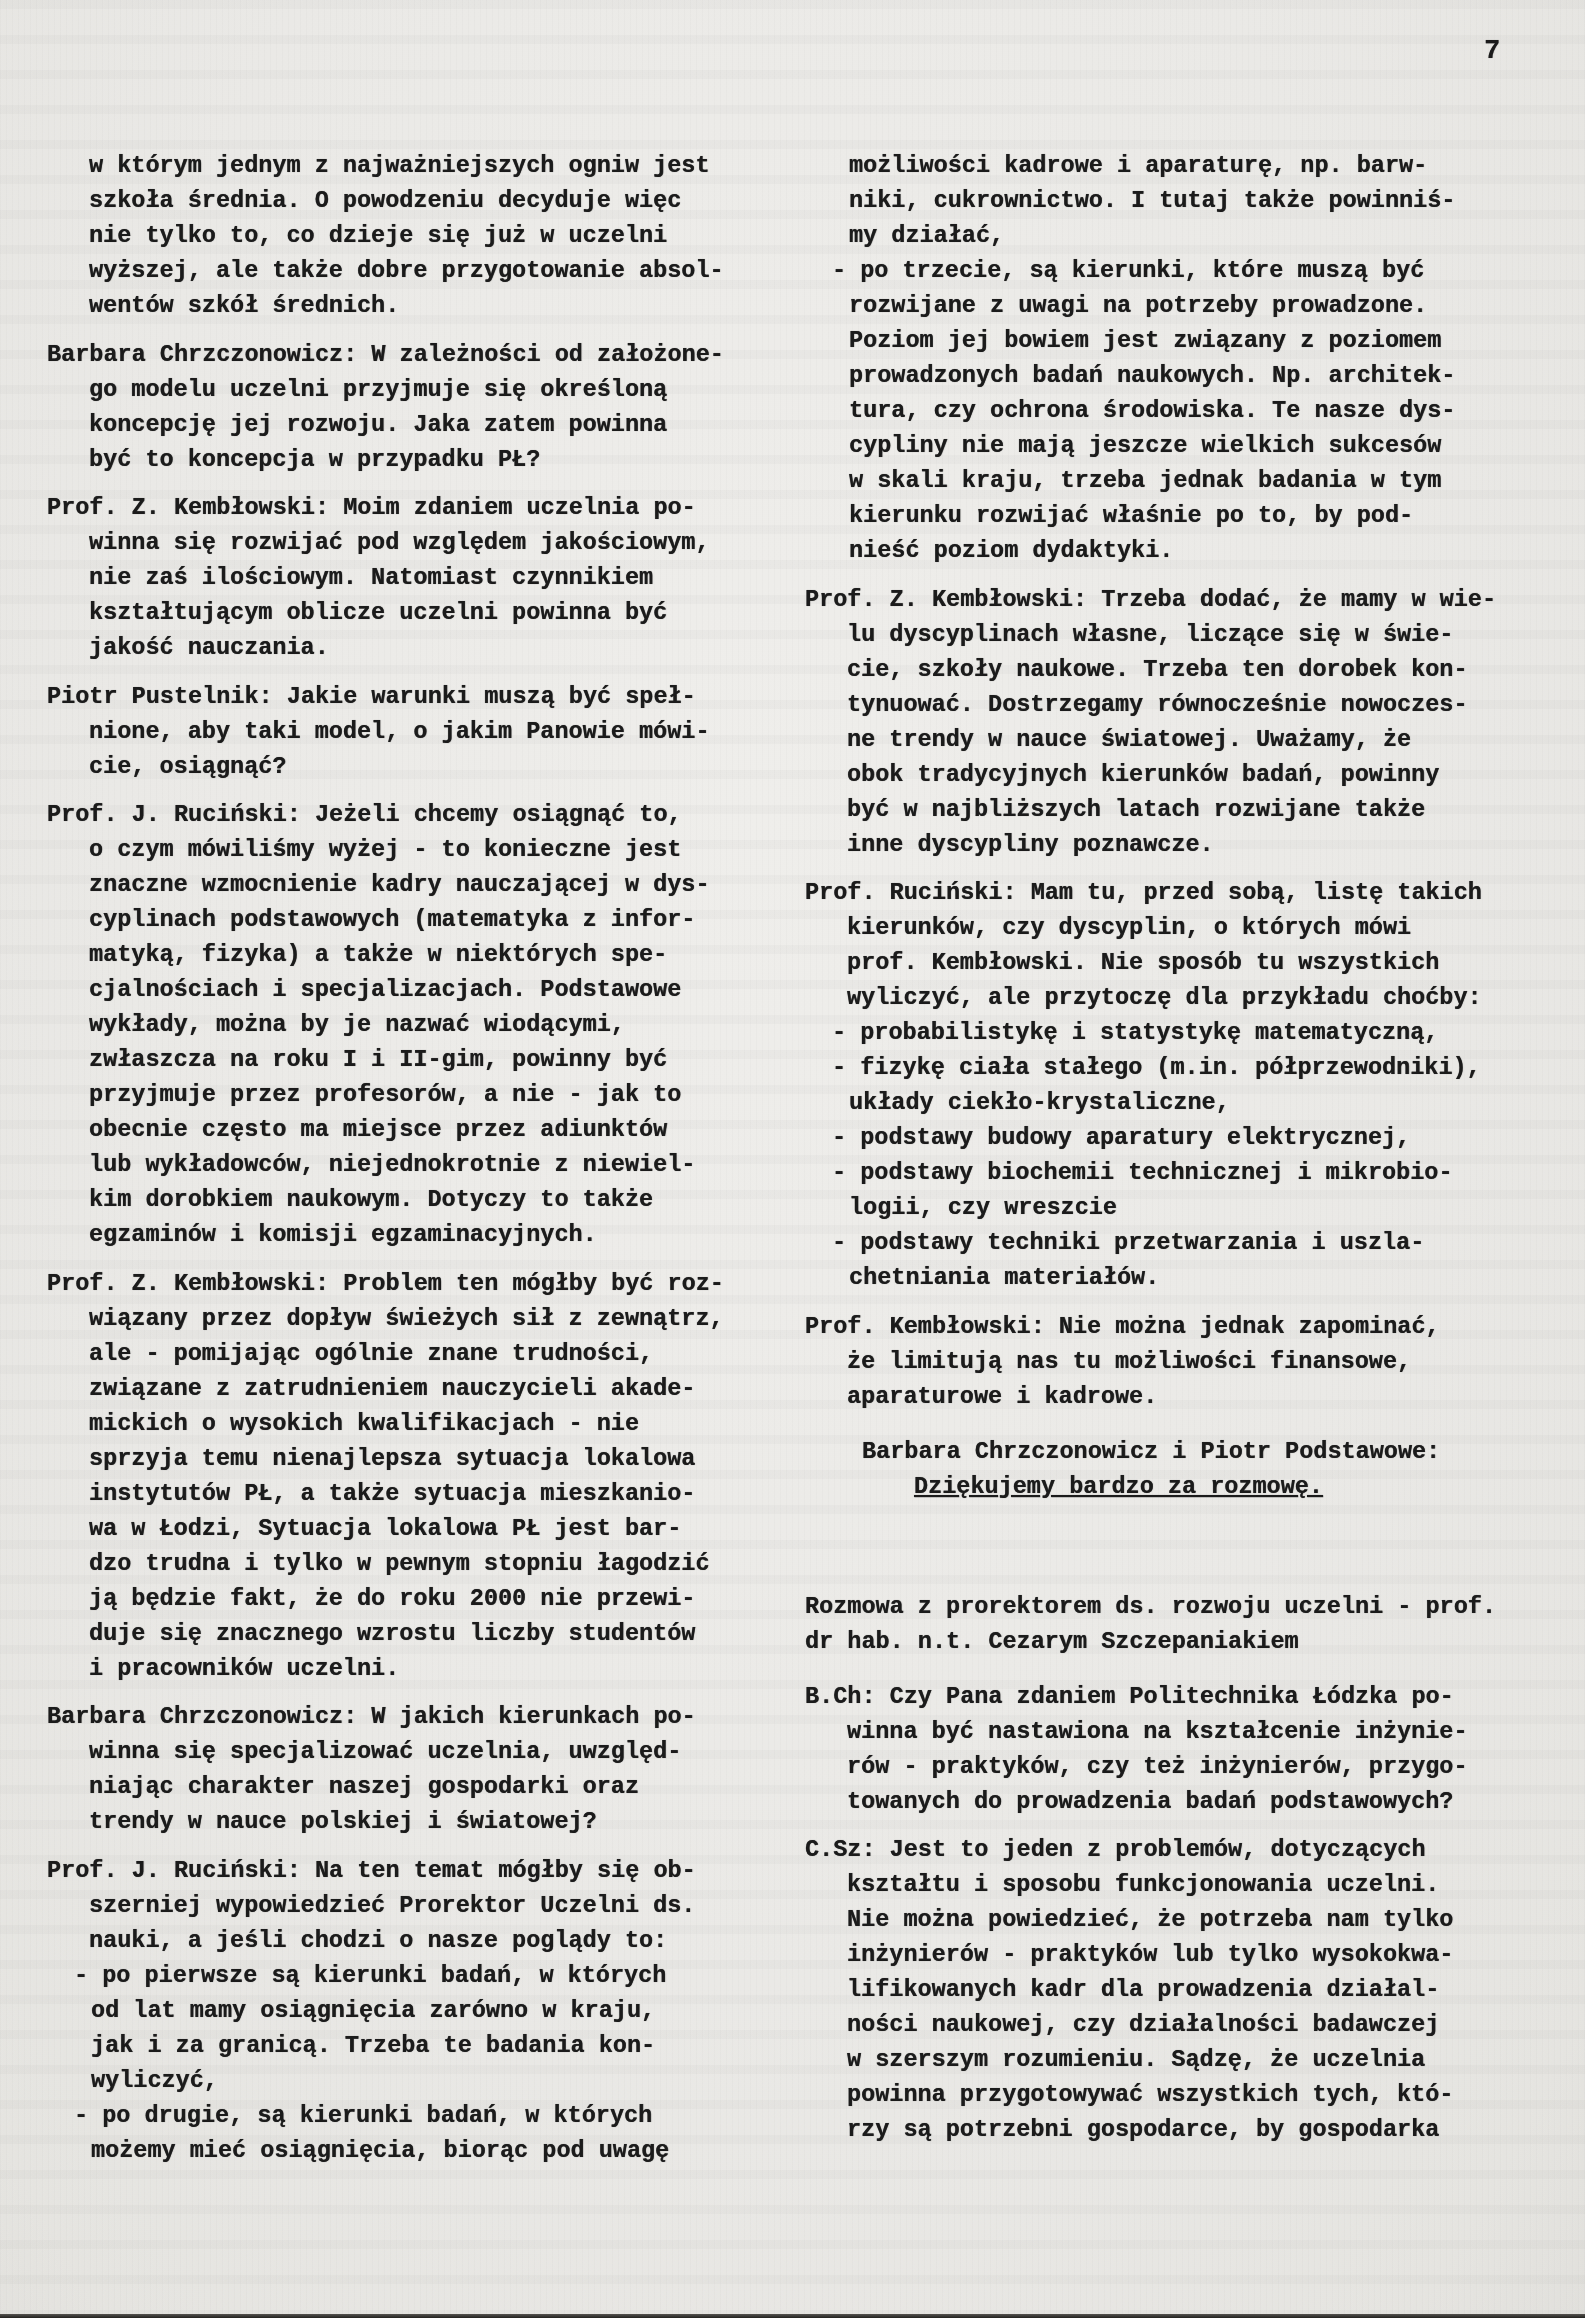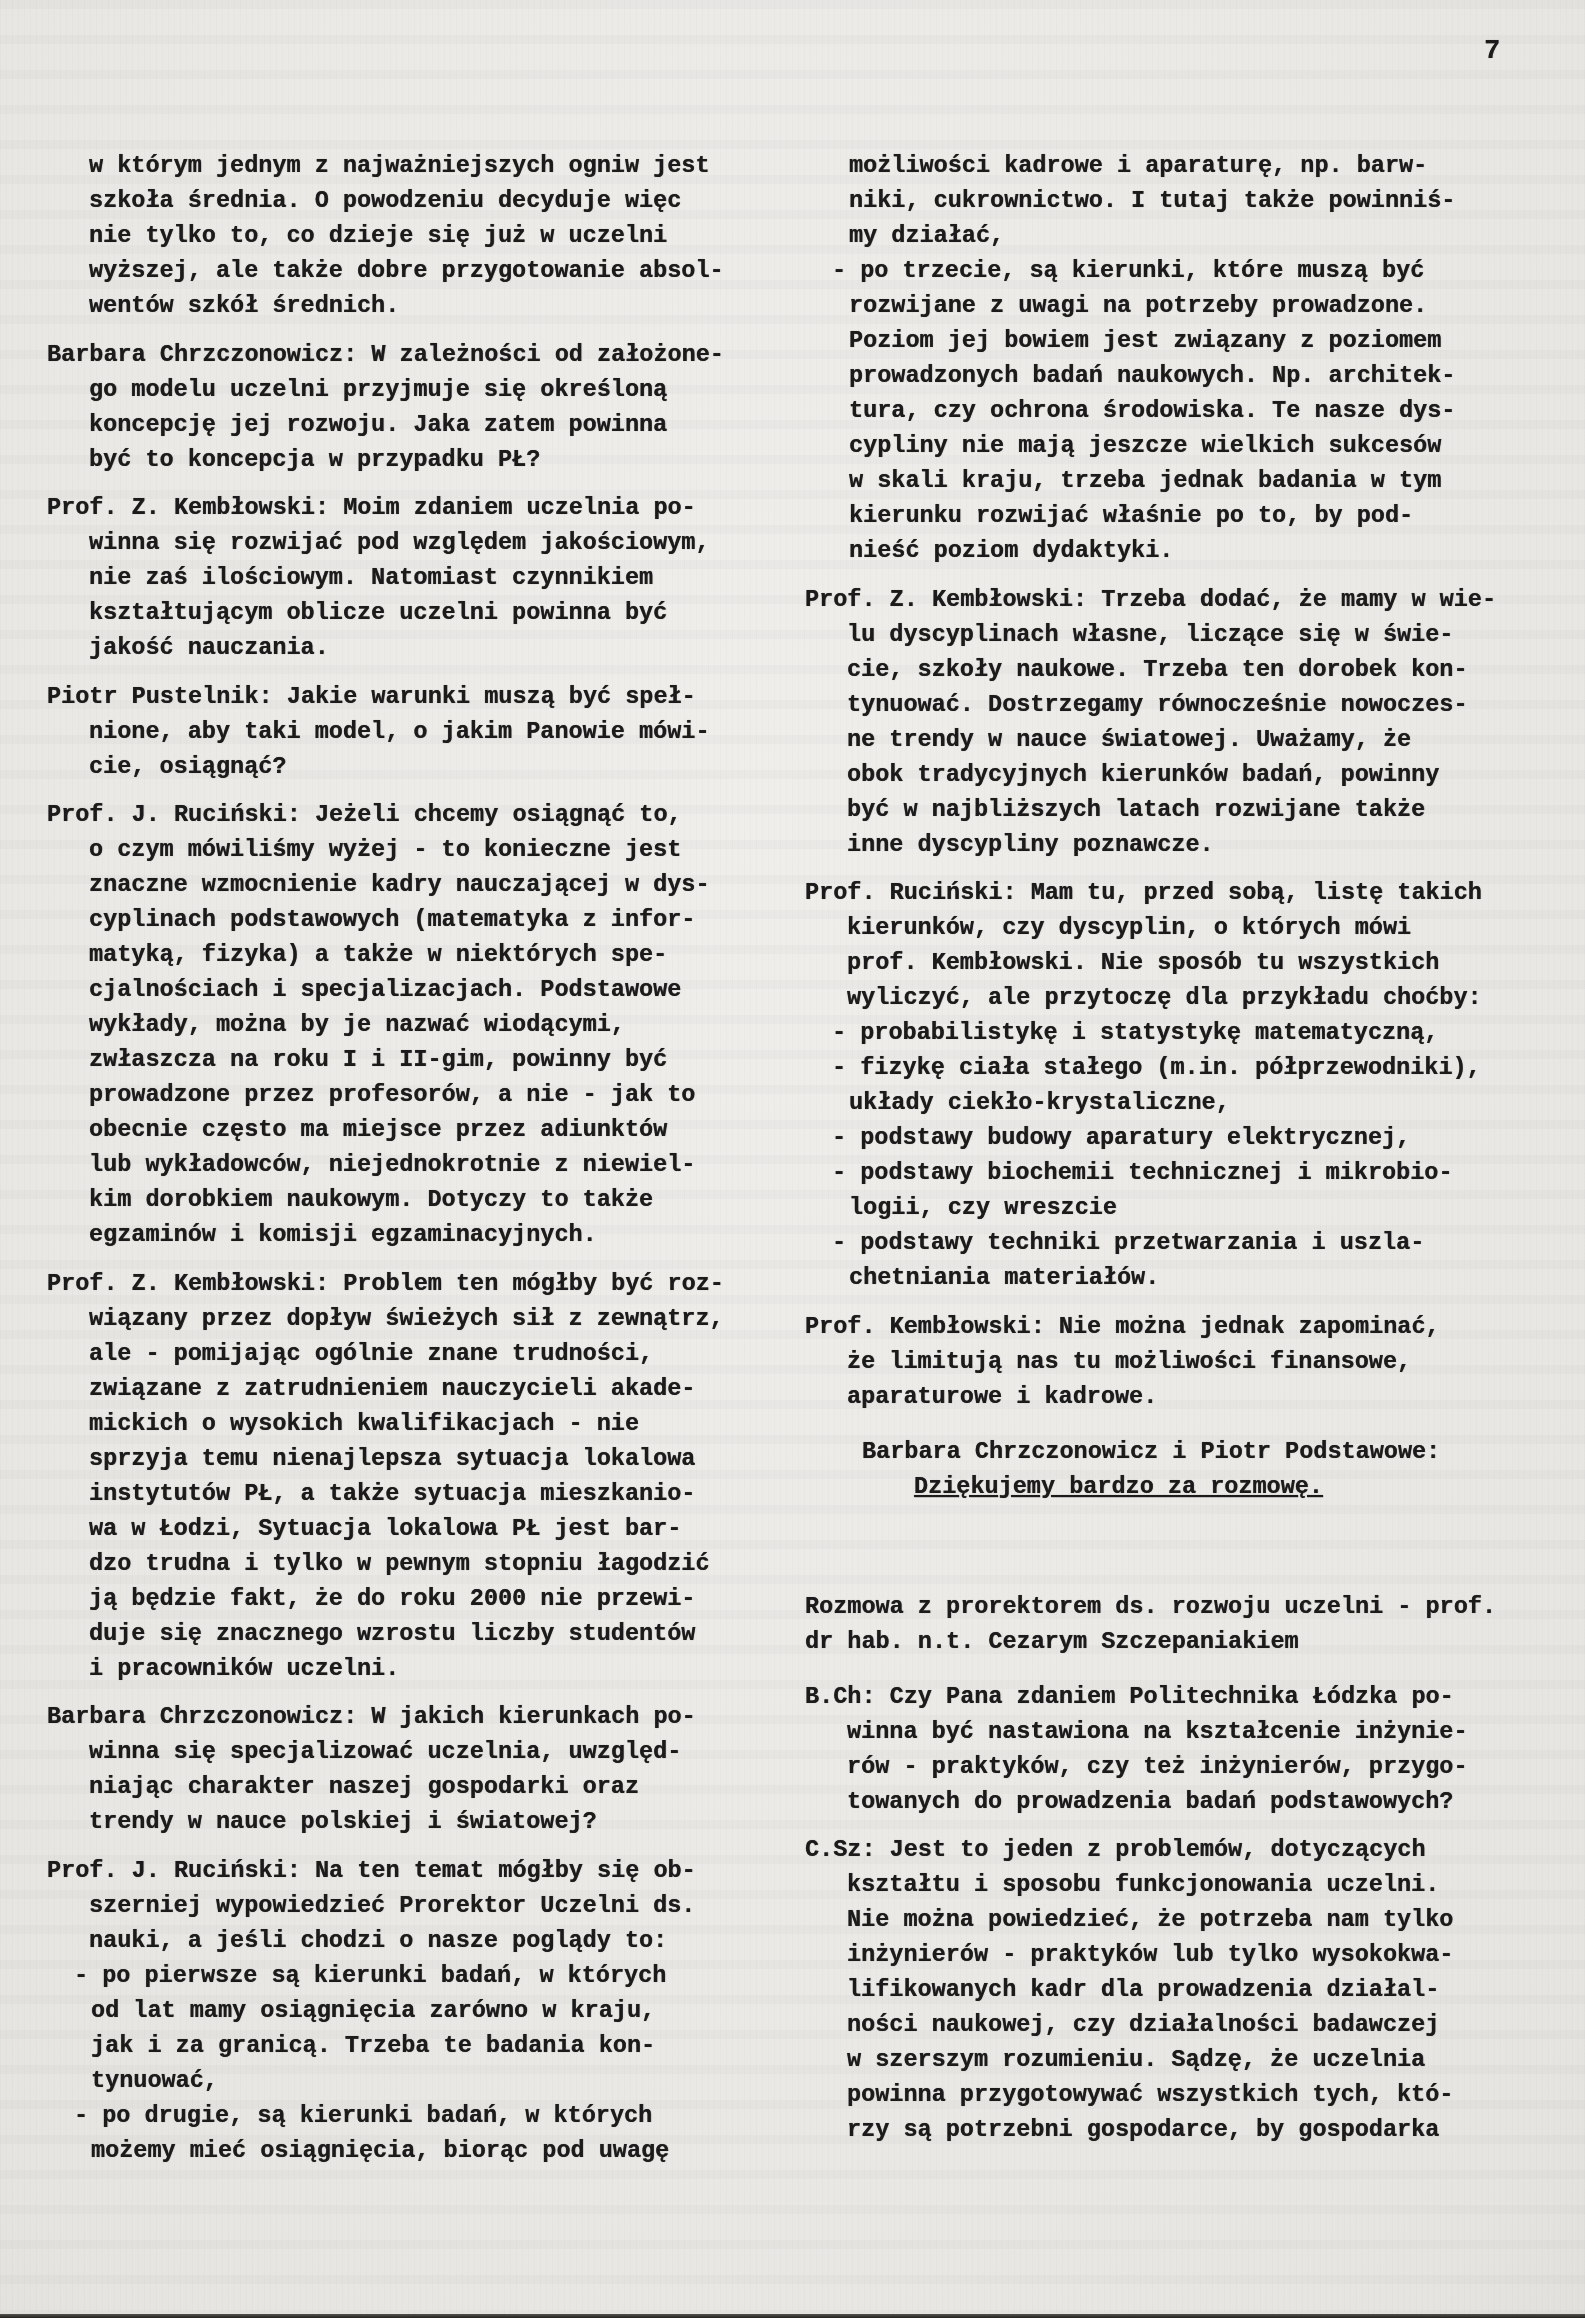--- a/index.html
+++ b/index.html
@@ -84,21 +84,21 @@
       </div>
       <div class="para break-normal">
         <div class="line i0">Prof. J. Ruciński: Jeżeli chcemy osiągnąć to,</div>
         <div class="line i1">o czym mówiliśmy wyżej - to konieczne jest</div>
         <div class="line i1">znaczne wzmocnienie kadry nauczającej w dys-</div>
         <div class="line i1">cyplinach podstawowych (matematyka z infor-</div>
         <div class="line i1">matyką, fizyka) a także w niektórych spe-</div>
         <div class="line i1">cjalnościach i specjalizacjach. Podstawowe</div>
         <div class="line i1">wykłady, można by je nazwać wiodącymi,</div>
         <div class="line i1">zwłaszcza na roku I i II-gim, powinny być</div>
-        <div class="line i1">prowadzone przez profesorów, a nie - jak to</div>
+        <div class="line i1">przyjmuje przez profesorów, a nie - jak to</div>
         <div class="line i1">obecnie często ma miejsce przez adiunktów</div>
         <div class="line i1">lub wykładowców, niejednokrotnie z niewiel-</div>
         <div class="line i1">kim dorobkiem naukowym. Dotyczy to także</div>
         <div class="line i1">egzaminów i komisji egzaminacyjnych.</div>
       </div>
       <div class="para break-normal">
         <div class="line i0">Prof. Z. Kembłowski: Problem ten mógłby być roz-</div>
         <div class="line i1">wiązany przez dopływ świeżych sił z zewnątrz,</div>
         <div class="line i1">ale - pomijając ogólnie znane trudności,</div>
         <div class="line i1">związane z zatrudnieniem nauczycieli akade-</div>
@@ -117,21 +117,21 @@
         <div class="line i1">niając charakter naszej gospodarki oraz</div>
         <div class="line i1">trendy w nauce polskiej i światowej?</div>
       </div>
       <div class="para break-normal">
         <div class="line i0">Prof. J. Ruciński: Na ten temat mógłby się ob-</div>
         <div class="line i1">szerniej wypowiedzieć Prorektor Uczelni ds.</div>
         <div class="line i1">nauki, a jeśli chodzi o nasze poglądy to:</div>
         <div class="line i2">- po pierwsze są kierunki badań, w których</div>
         <div class="line i3">od lat mamy osiągnięcia zarówno w kraju,</div>
         <div class="line i3">jak i za granicą. Trzeba te badania kon-</div>
-        <div class="line i3">tynuować,</div>
+        <div class="line i3">wyliczyć,</div>
         <div class="line i2">- po drugie, są kierunki badań, w których</div>
         <div class="line i3">możemy mieć osiągnięcia, biorąc pod uwagę</div>
       </div>
     </div>
   <div class="col col-right">
       <div class="para break-none">
         <div class="line i3">możliwości kadrowe i aparaturę, np. barw-</div>
         <div class="line i3">niki, cukrownictwo. I tutaj także powinniś-</div>
         <div class="line i3">my działać,</div>
         <div class="line i2">- po trzecie, są kierunki, które muszą być</div>

